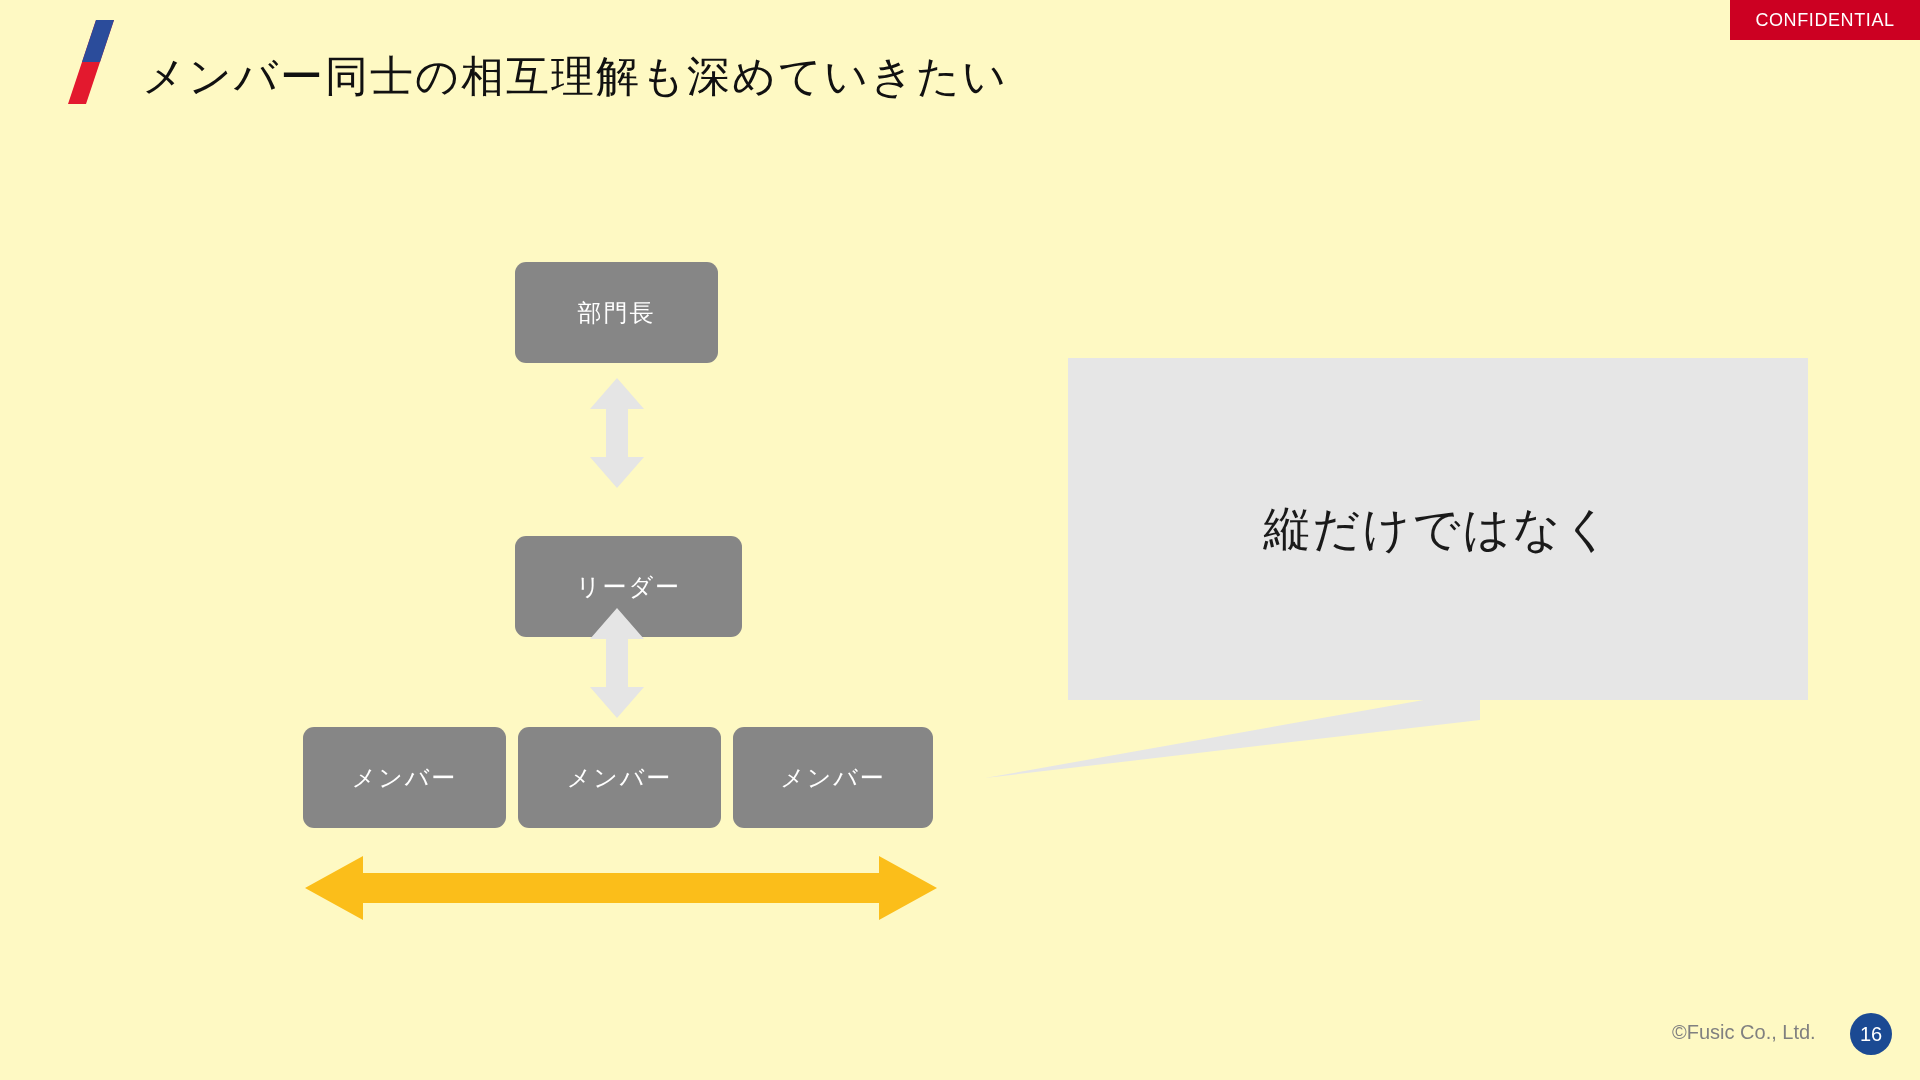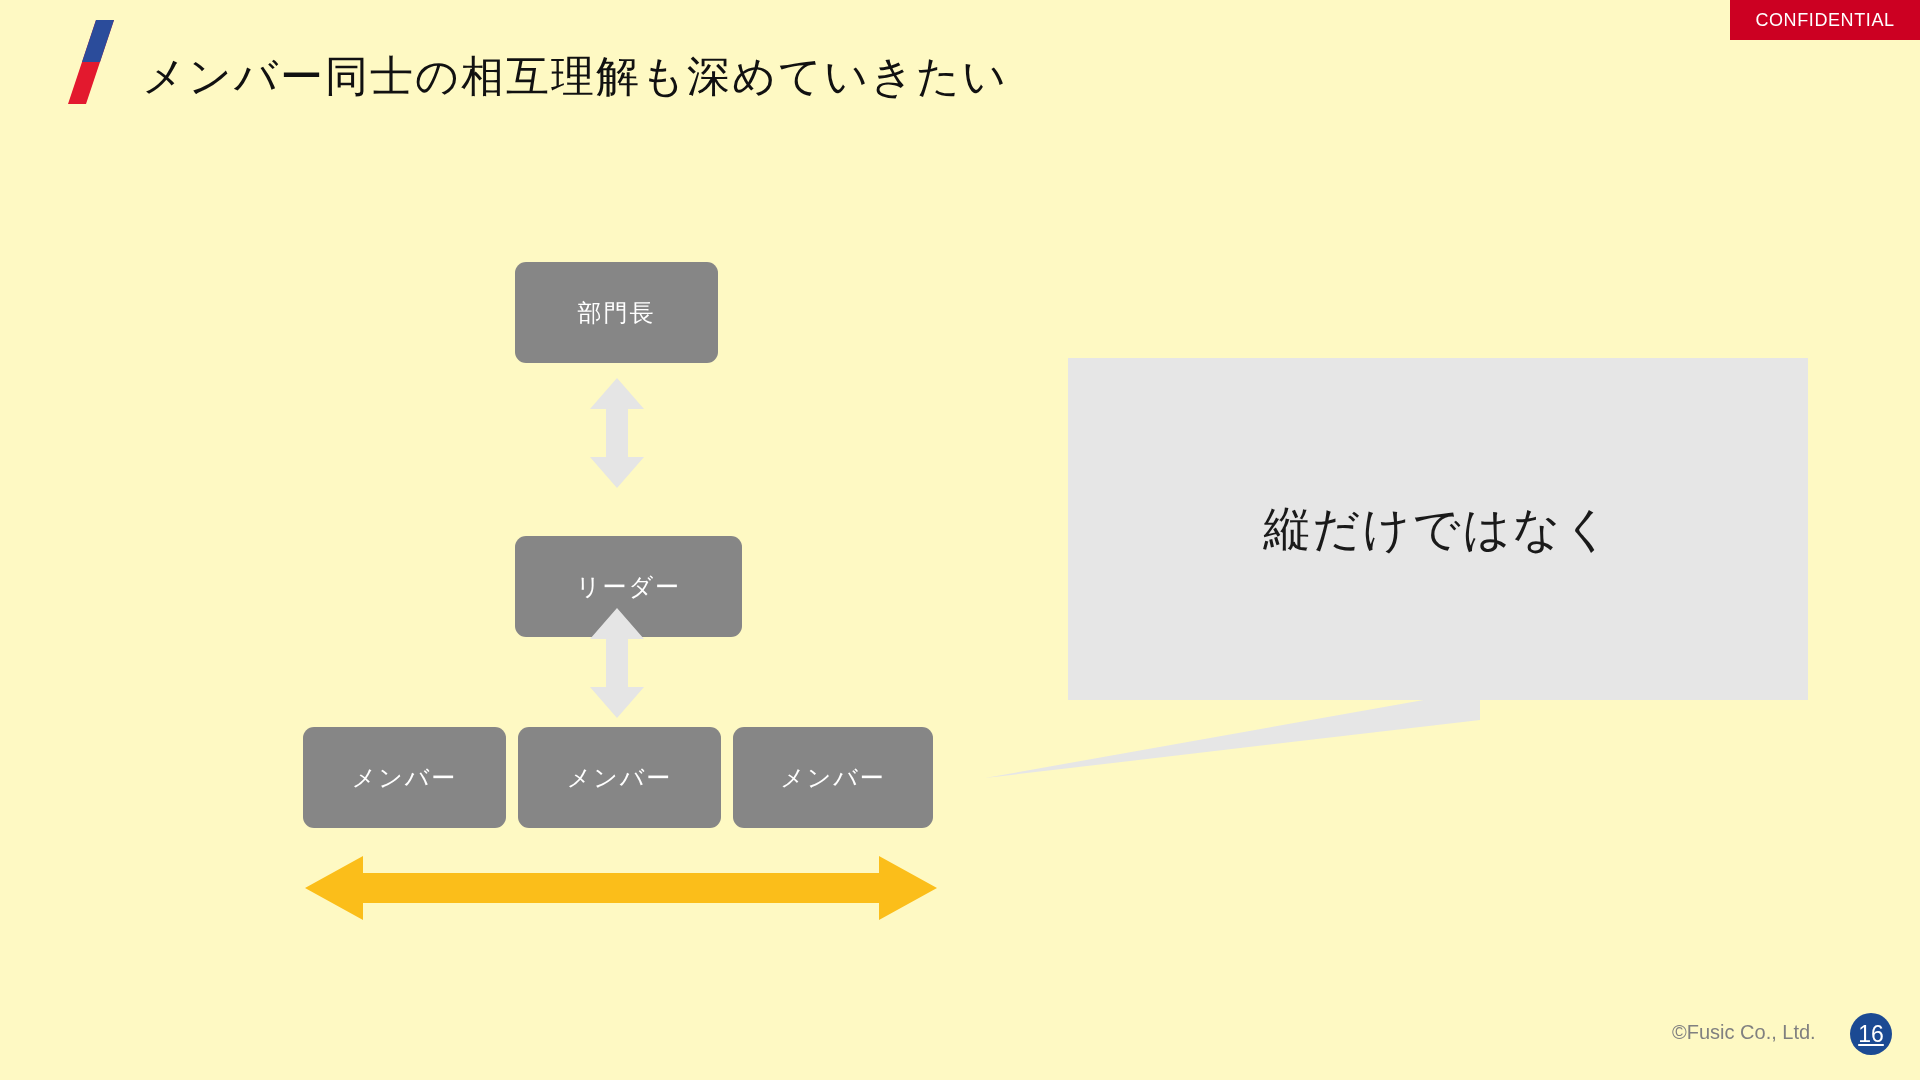--- a/index.html
+++ b/index.html
@@ -136,22 +136,21 @@
     left: 1850px;
     top: 1013px;
     width: 42px;
     height: 42px;
     border-radius: 50%;
     background: #1B4A93;
     color: #ffffff;
     display: flex;
     align-items: center;
     justify-content: center;
-    font-size: 23px;
-    text-decoration: underline;
+    font-size: 20px;
   }
 </style>
 </head>
 <body>
 
 <div id="slide">
 
   <div class="confidential-badge">
     <span class="label">CONFIDENTIAL</span>
   </div>

